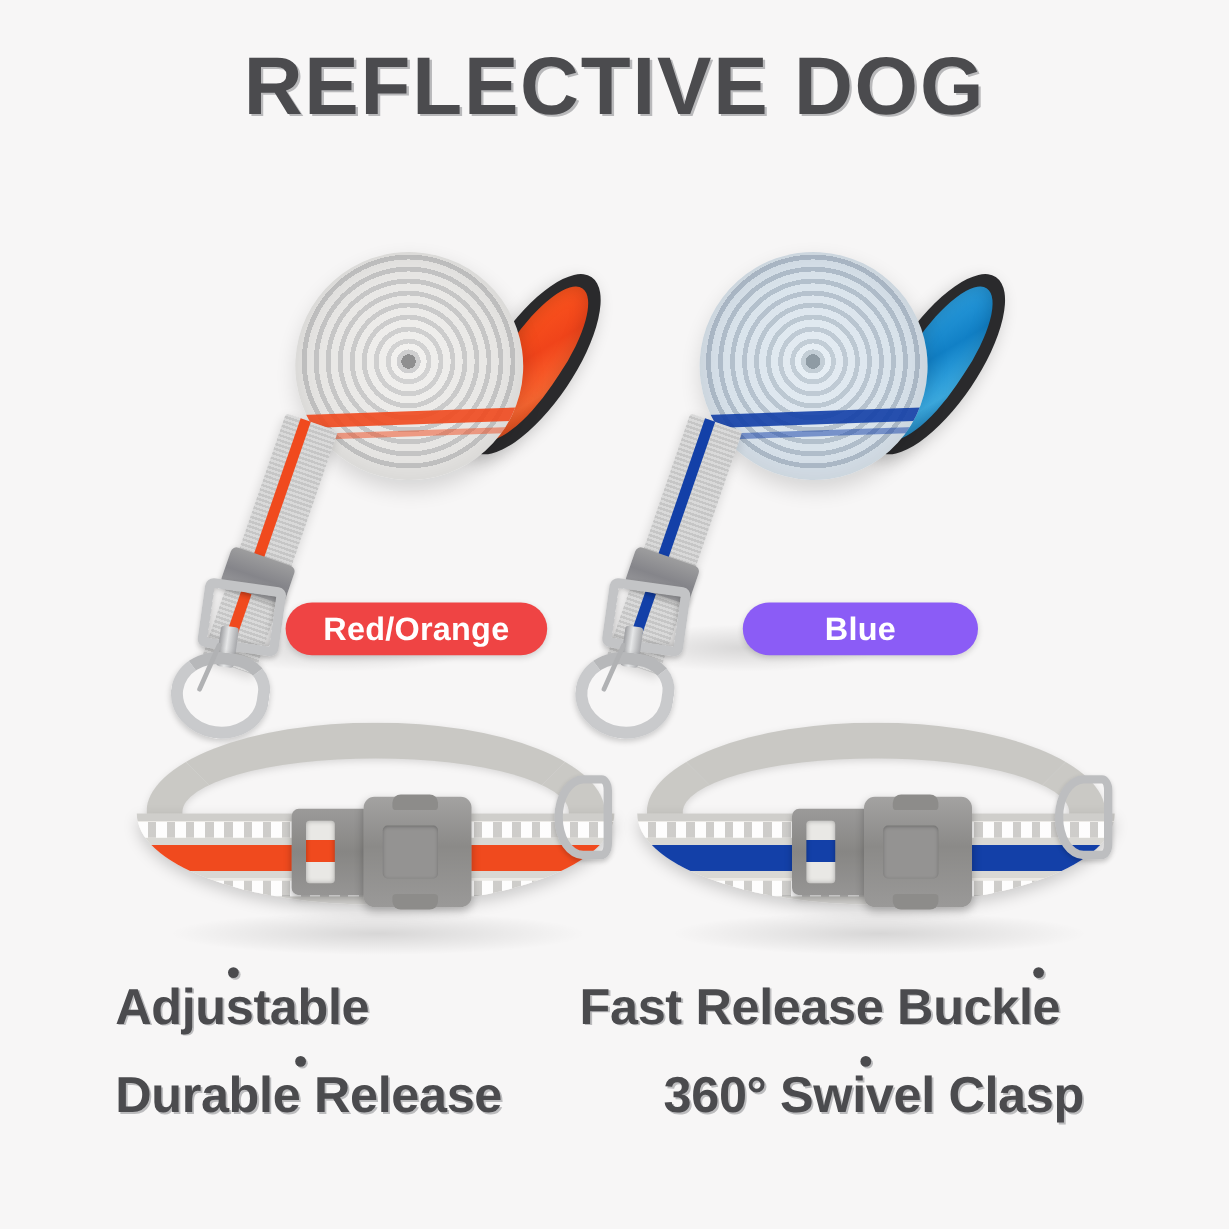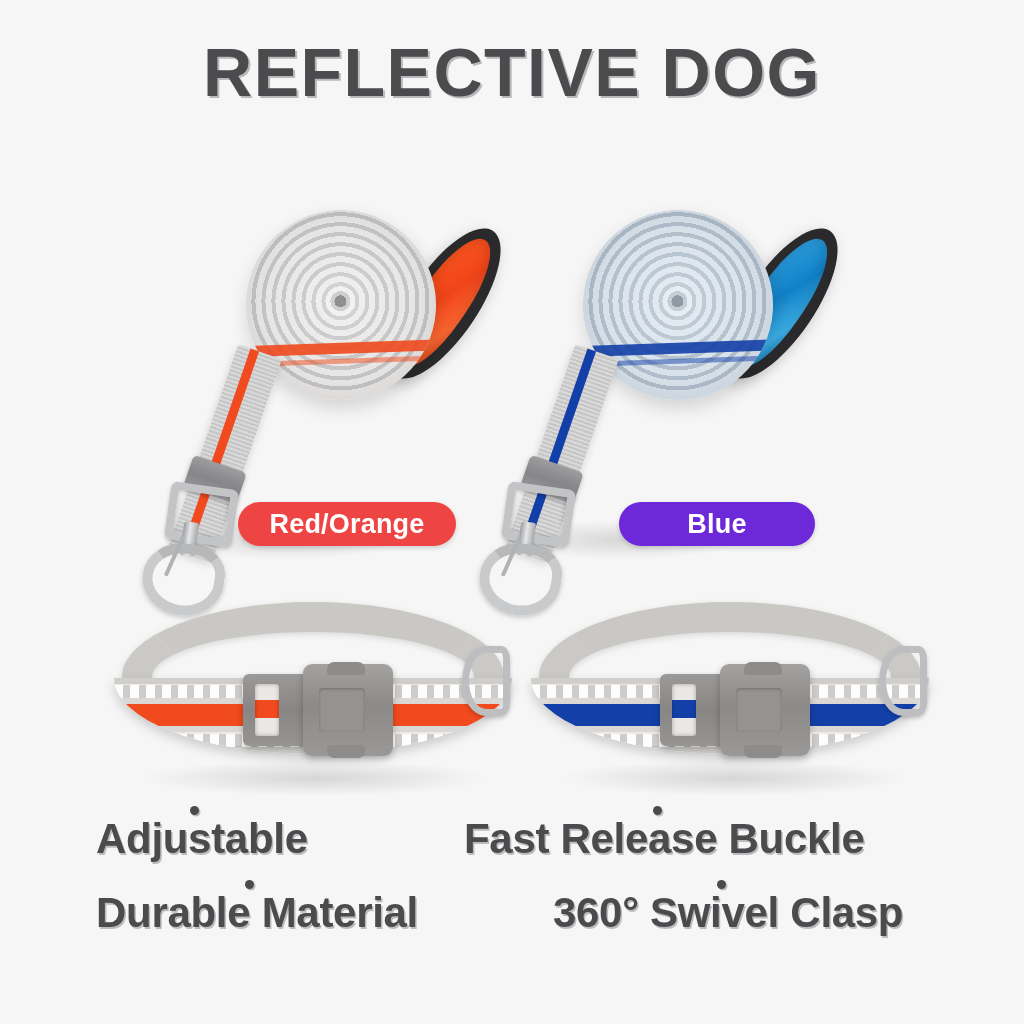--- a/index.html
+++ b/index.html
@@ -35,42 +35,42 @@
     height:44px;
     border-radius:22px;
     display:flex;align-items:center;justify-content:center;
     color:#ffffff;
     font-weight:700;
     font-size:27px;
     letter-spacing:.2px;
     box-shadow:0 2px 5px rgba(0,0,0,.16);
   }
   #badge-red{left:238px;top:502px;width:218px;background:#ef4444;}
-  #badge-blue{left:619px;top:502px;width:196px;background:#6d28d9;}
+  #badge-blue{left:619px;top:502px;width:196px;background:#8b5cf6;}
 
   
   .features{position:absolute;left:0;top:806px;width:1024px;height:160px;}
   .feat{
     position:absolute;
     display:flex;align-items:center;
     color:#4b4b4e;
     font-weight:700;
     font-size:42px;
     letter-spacing:-.3px;
     text-shadow:1.5px 1.5px 0 #bcbcbe;
     white-space:nowrap;
     flex-direction:column;
   }
   .dot{
     width:9px;height:9px;border-radius:50%;
     background:#4b4b4e;margin-right:14px;flex:0 0 auto;
     box-shadow:1.5px 1.5px 0 #bcbcbe;
   }
   #feat-0{left:96px;top:0px;}
-  #feat-1{left:464px;top:0px;}
+  #feat-1{left:483px;top:0px;align-items:flex-end;}
   #feat-2{left:96px;top:74px;}
   #feat-3{left:553px;top:74px;}
 
   
   .leash{position:absolute;width:430px;height:400px;}
   #leash-red{left:118px;top:198px;}
   #leash-blue{left:455px;top:198px;}
 
   
   .coil{
@@ -397,21 +397,21 @@
     <div class="feat" id="feat-0">
       <span class="dot"></span>
       <span>Adjustable</span>
     </div>
     <div class="feat" id="feat-1">
       <span class="dot"></span>
       <span>Fast Release Buckle</span>
     </div>
     <div class="feat" id="feat-2">
       <span class="dot"></span>
-      <span>Durable Material</span>
+      <span>Durable Release</span>
     </div>
     <div class="feat" id="feat-3">
       <span class="dot"></span>
       <span>360° Swivel Clasp</span>
     </div>
   </div>
 
 </div>
 
 </body></html>

